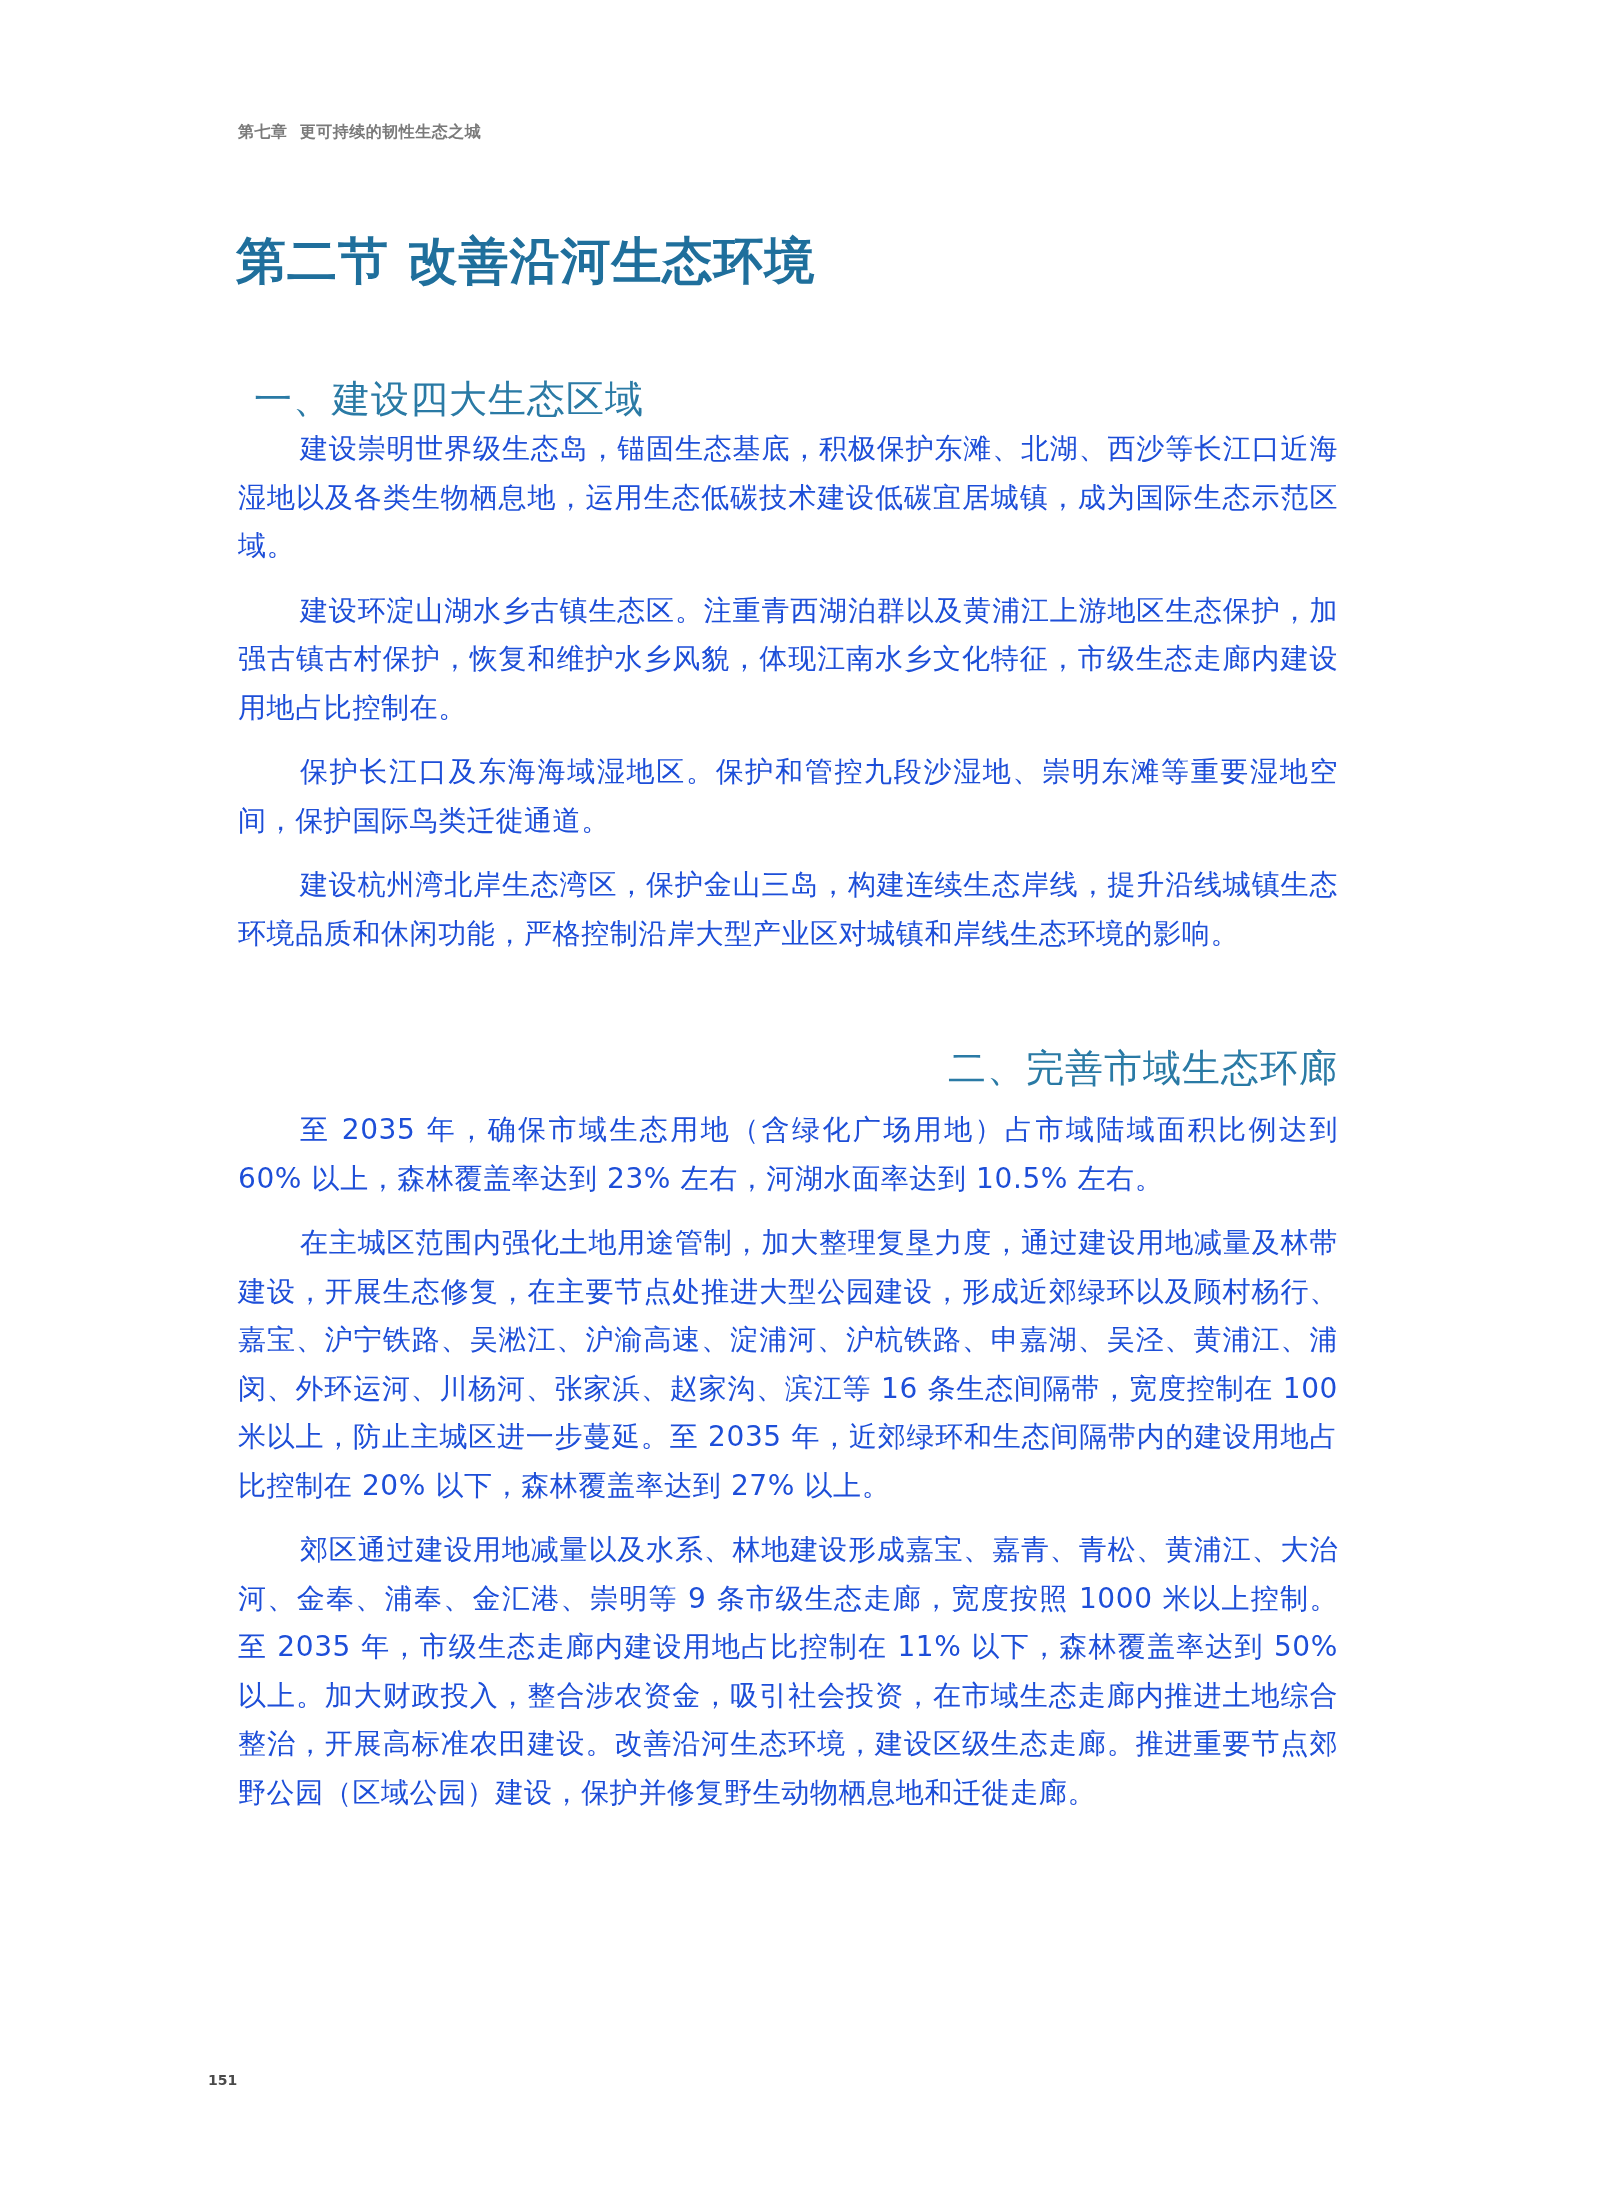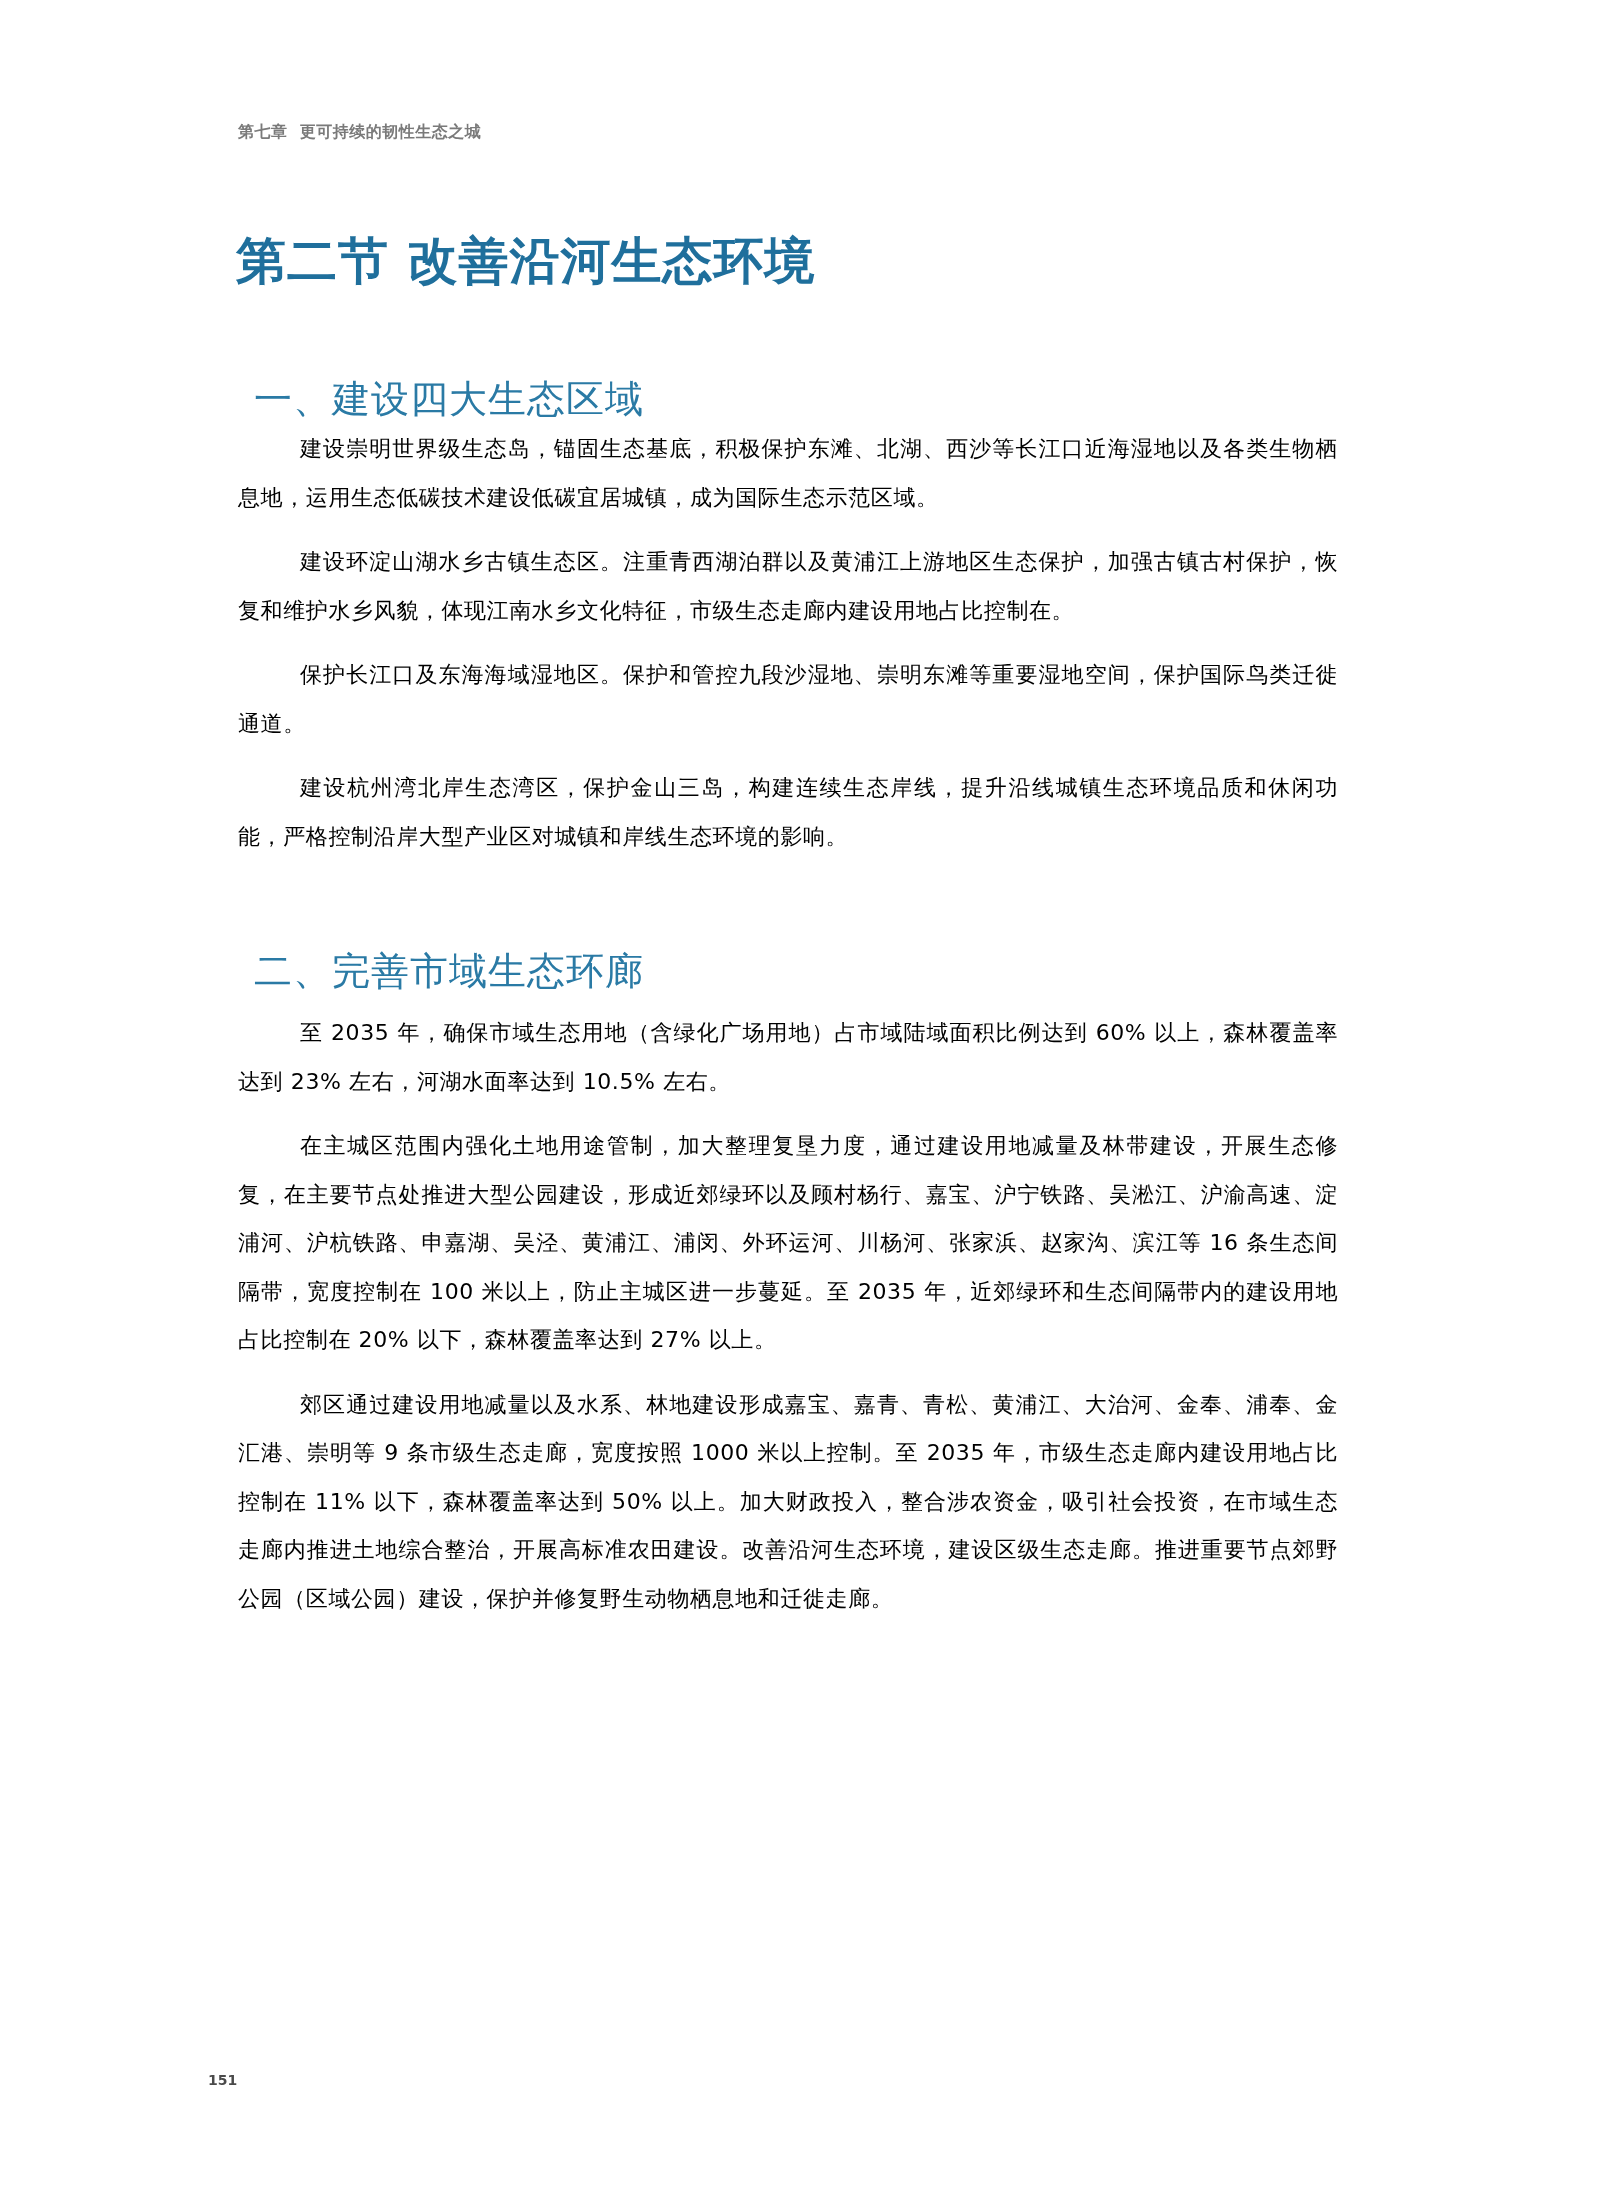--- a/index.html
+++ b/index.html
@@ -37,23 +37,23 @@
     .subheading {
       font-size: 38px;
       color: #2a7aa5;
       line-height: 48px;
       margin: 0 0 2px 16px;
       letter-spacing: 1px;
       font-weight: normal;
       white-space: nowrap;
     }
     .para {
-      font-size: 22px;
+      font-size: 28px;
       line-height: 48.5px;
-      color: #000000;
+      color: #1d4ed8;
       text-indent: 62px;
       text-align: justify;
       text-justify: inter-character;
       margin: 0 0 16px 0;
       letter-spacing: 0.6px;
     }
     .gap-before-heading { height: 70px; }
     .page-number {
       position: absolute;
       left: 208px; top: 2028px;
@@ -78,21 +78,21 @@
       <h2 class="subheading">一、建设四大生态区域</h2>
       <p class="para">建设崇明世界级生态岛，锚固生态基底，积极保护东滩、北湖、西沙等长江口近海湿地以及各类生物栖息地，运用生态低碳技术建设低碳宜居城镇，成为国际生态示范区域。</p>
       <p class="para">建设环淀山湖水乡古镇生态区。注重青西湖泊群以及黄浦江上游地区生态保护，加强古镇古村保护，恢复和维护水乡风貌，体现江南水乡文化特征，市级生态走廊内建设用地占比控制在。</p>
       <p class="para">保护长江口及东海海域湿地区。保护和管控九段沙湿地、崇明东滩等重要湿地空间，保护国际鸟类迁徙通道。</p>
       <p class="para">建设杭州湾北岸生态湾区，保护金山三岛，构建连续生态岸线，提升沿线城镇生态环境品质和休闲功能，严格控制沿岸大型产业区对城镇和岸线生态环境的影响。</p>
     </section>
 
     <div class="gap-before-heading"></div>
 
     <section>
-      <h2 class="subheading" style="margin-bottom:14px;">二、完善市域生态环廊</h2>
+      <h2 class="subheading" style="margin-bottom:14px;text-align:right;">二、完善市域生态环廊</h2>
       <p class="para">至 2035 年，确保市域生态用地（含绿化广场用地）占市域陆域面积比例达到 60% 以上，森林覆盖率达到 23% 左右，河湖水面率达到 10.5% 左右。</p>
       <p class="para">在主城区范围内强化土地用途管制，加大整理复垦力度，通过建设用地减量及林带建设，开展生态修复，在主要节点处推进大型公园建设，形成近郊绿环以及顾村杨行、嘉宝、沪宁铁路、吴淞江、沪渝高速、淀浦河、沪杭铁路、申嘉湖、吴泾、黄浦江、浦闵、外环运河、川杨河、张家浜、赵家沟、滨江等 16 条生态间隔带，宽度控制在 100 米以上，防止主城区进一步蔓延。至 2035 年，近郊绿环和生态间隔带内的建设用地占比控制在 20% 以下，森林覆盖率达到 27% 以上。</p>
       <p class="para">郊区通过建设用地减量以及水系、林地建设形成嘉宝、嘉青、青松、黄浦江、大治河、金奉、浦奉、金汇港、崇明等 9 条市级生态走廊，宽度按照 1000 米以上控制。至 2035 年，市级生态走廊内建设用地占比控制在 11% 以下，森林覆盖率达到 50% 以上。加大财政投入，整合涉农资金，吸引社会投资，在市域生态走廊内推进土地综合整治，开展高标准农田建设。改善沿河生态环境，建设区级生态走廊。推进重要节点郊野公园（区域公园）建设，保护并修复野生动物栖息地和迁徙走廊。</p>
     </section>
 
   </div>
 
   <div class="page-number">151</div>
 
 </div>

